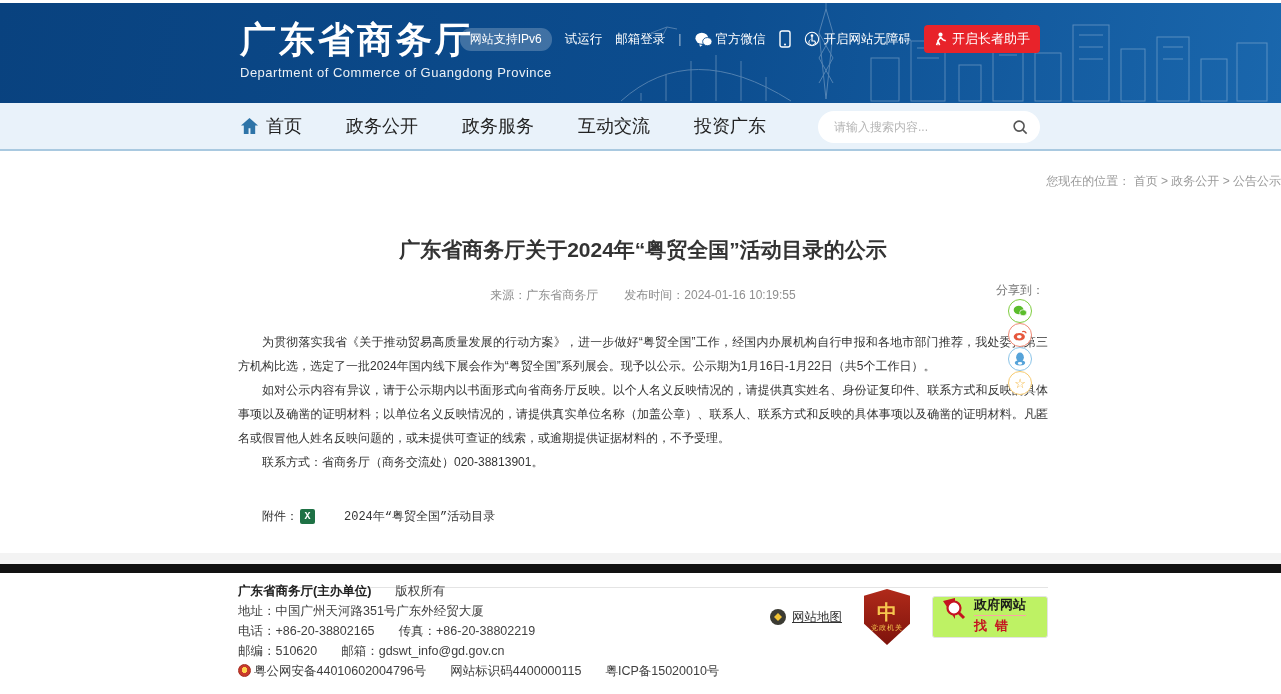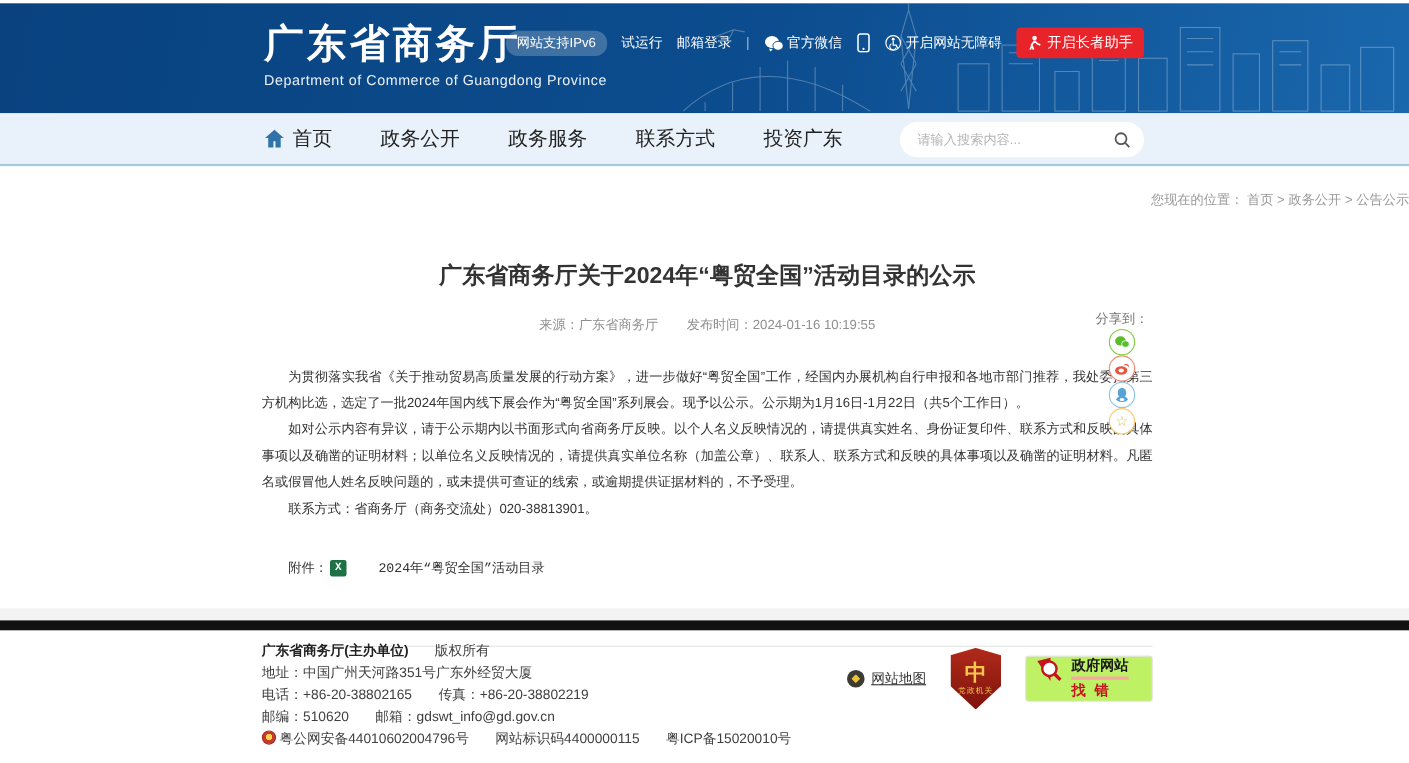--- a/index.html
+++ b/index.html
@@ -113,21 +113,21 @@
   .shield .em { color:#f6c64f; font-size:20px; font-weight:bold; line-height:22px; }
   .shield .tx { color:#f6c64f; font-size:7px; letter-spacing:1px; }
   .err-logo {
     width:116px; height:42px; background:#bef264; border:1px solid #e3e3e3; border-radius:3px;
     display:flex; align-items:flex-start; padding:0 8px; gap:7px; cursor:pointer;
   }
   .err-texts { display:flex; flex-direction:column; }
   .err-texts .l1 { font-size:13px; font-weight:bold; color:#1a1a1a; line-height:16px; }
   .err-texts .l2 {
     font-size:13px; font-weight:bold; color:#c41420; letter-spacing:8px; line-height:16px;
-    border-top:3px solid #fca5a5; margin-top:2px; padding-top:2px;
+    border-top:1px solid #fca5a5; margin-top:2px; padding-top:2px;
   }
   .bottom-bar { position:absolute; left:0; right:0; bottom:1px; height:9px; background:#111; }
 </style>
 </head>
 <body>
 
 <div class="page">
 
   <div class="top-strip"></div>
 
@@ -198,21 +198,21 @@
   <nav class="navbar">
     <div class="nav-items">
       <span class="nav-item">
         <svg width="19" height="18" viewBox="0 0 20 19">
           <path d="M10 1 L1 9 h3 v9 h5 v-6 h2 v6 h5 V9 h3 Z" fill="#2e74a8"></path>
         </svg>
         <span>首页</span>
       </span>
       <span class="nav-item">政务公开</span>
       <span class="nav-item">政务服务</span>
-      <span class="nav-item">联系方式</span>
+      <span class="nav-item">互动交流</span>
       <span class="nav-item">投资广东</span>
     </div>
     <div class="search-box">
       <input type="text" placeholder="请输入搜索内容..." style="">
       <svg width="16" height="16" viewBox="0 0 18 18">
         <circle cx="8" cy="8" r="5.6" fill="none" stroke="#555" stroke-width="1.8"></circle>
         <path d="M12.2 12.2 L16.5 16.5" stroke="#555" stroke-width="1.8"></path>
       </svg>
     </div>
   </nav>

